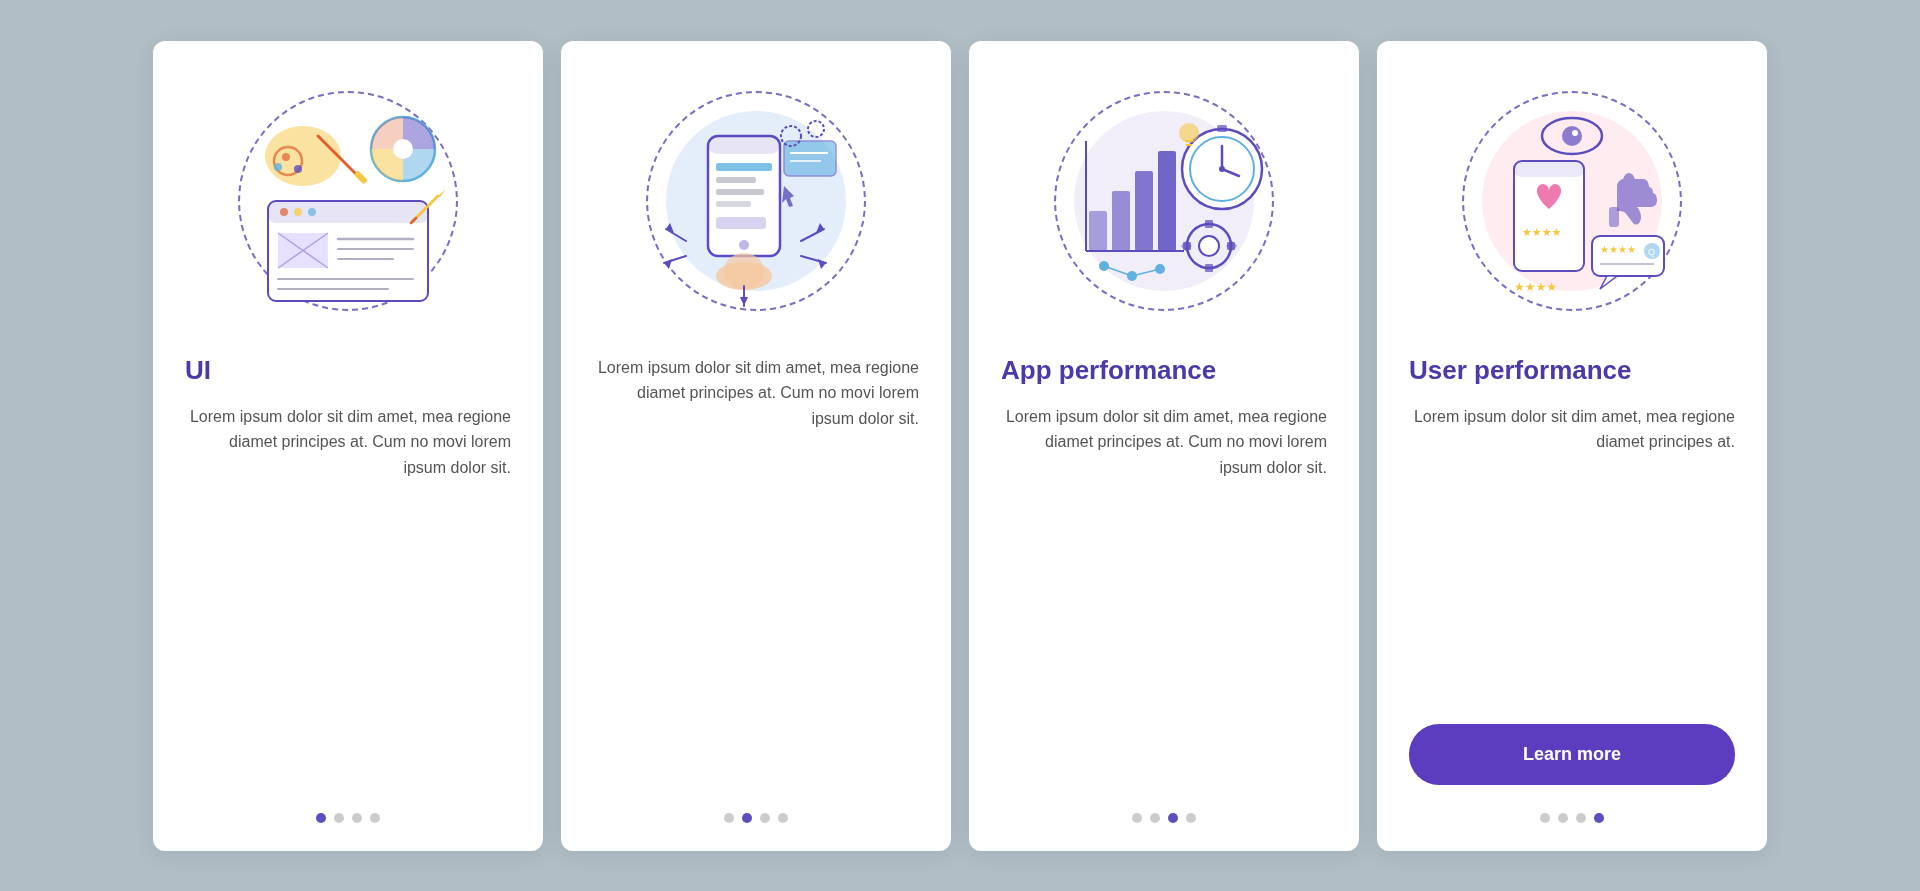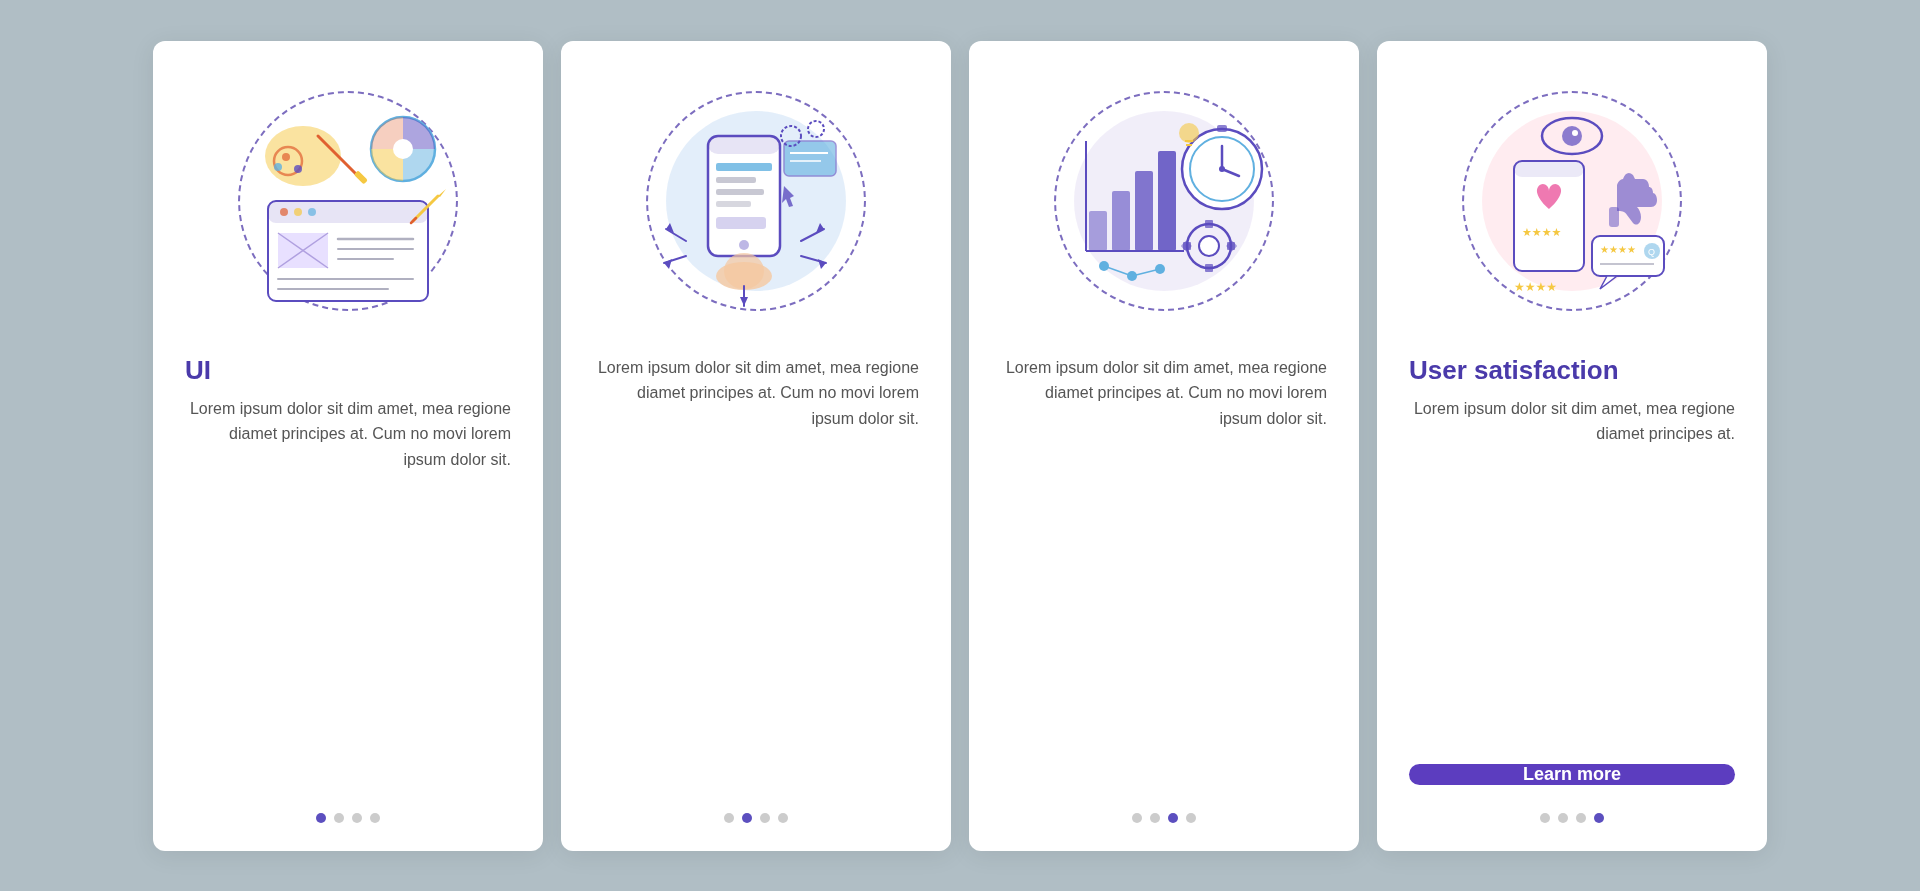--- a/index.html
+++ b/index.html
@@ -87,21 +87,21 @@
       background: rgba(180, 160, 220, 0.18);
       top: 50%;
       left: 50%;
       transform: translate(-50%, -50%);
     }
 
     .card-title {
       font-size: 26px;
       font-weight: 700;
       color: #4a3aaa;
-      margin-bottom: 10px;
+      margin-bottom: 18px;
       text-align: left;
       width: 100%;
     }
 
     .card-text {
       font-size: 16px;
       color: #555;
       line-height: 1.6;
       text-align: right;
       width: 100%;
@@ -124,21 +124,21 @@
 
     .dot.active {
       background: #5c4fbf;
     }
 
     .learn-more-btn {
       background: #5c3dbf;
       color: #fff;
       border: none;
       border-radius: 30px;
-      padding: 0 48px;
+      padding: 20px 48px;
       font-size: 18px;
       font-weight: 700;
       cursor: pointer;
       margin-top: 20px;
       width: 100%;
     }
 
     
     .svg-illustration {
       width: 240px;
@@ -292,20 +292,21 @@
         <circle cx="88" cy="195" r="5" fill="#60b0e0"></circle>
         <circle cx="116" cy="188" r="5" fill="#60b0e0"></circle>
         <line x1="60" y1="185" x2="88" y2="195" stroke="#60b0e0" stroke-width="1.5"></line>
         <line x1="88" y1="195" x2="116" y2="188" stroke="#60b0e0" stroke-width="1.5"></line>
 
         <circle cx="145" cy="52" r="10" fill="#f5c842" opacity="0.6"></circle>
         <line x1="141" y1="60" x2="149" y2="60" stroke="#f5c842" stroke-width="2"></line>
         <line x1="142" y1="64" x2="148" y2="64" stroke="#f5c842" stroke-width="2"></line>
       </svg>
     </div>
+    <div class="card-title">App performance</div>
     <div class="card-text">Lorem ipsum dolor sit dim amet, mea regione diamet principes at. Cum no movi lorem ipsum dolor sit.</div>
     <div class="dots-container">
       <div class="dot"></div>
       <div class="dot"></div>
       <div class="dot active"></div>
       <div class="dot"></div>
     </div>
   </div>
 
   <div class="card">
@@ -335,21 +336,21 @@
         <polygon points="155,195 148,208 165,195" fill="white" stroke="#5b4cbf" stroke-width="1.5"></polygon>
         <text x="148" y="172" font-size="10" fill="#f5c842">★★★★</text>
         <line x1="148" y1="183" x2="202" y2="183" stroke="#b0b0c0" stroke-width="1.5"></line>
 
         <text x="62" y="210" font-size="12" fill="#f5c842">★★★★</text>
 
         <circle cx="200" cy="170" r="8" fill="#60b0e0" opacity="0.5"></circle>
         <text x="196" y="174" font-size="9" fill="white">Q</text>
       </svg>
     </div>
-    <div class="card-title">User satisfaction</div>
+    <div class="card-title">User performance</div>
     <div class="card-text">Lorem ipsum dolor sit dim amet, mea regione diamet principes at.</div>
     <button class="learn-more-btn">Learn more</button>
     <div class="dots-container">
       <div class="dot"></div>
       <div class="dot"></div>
       <div class="dot"></div>
       <div class="dot active"></div>
     </div>
   </div>
 

